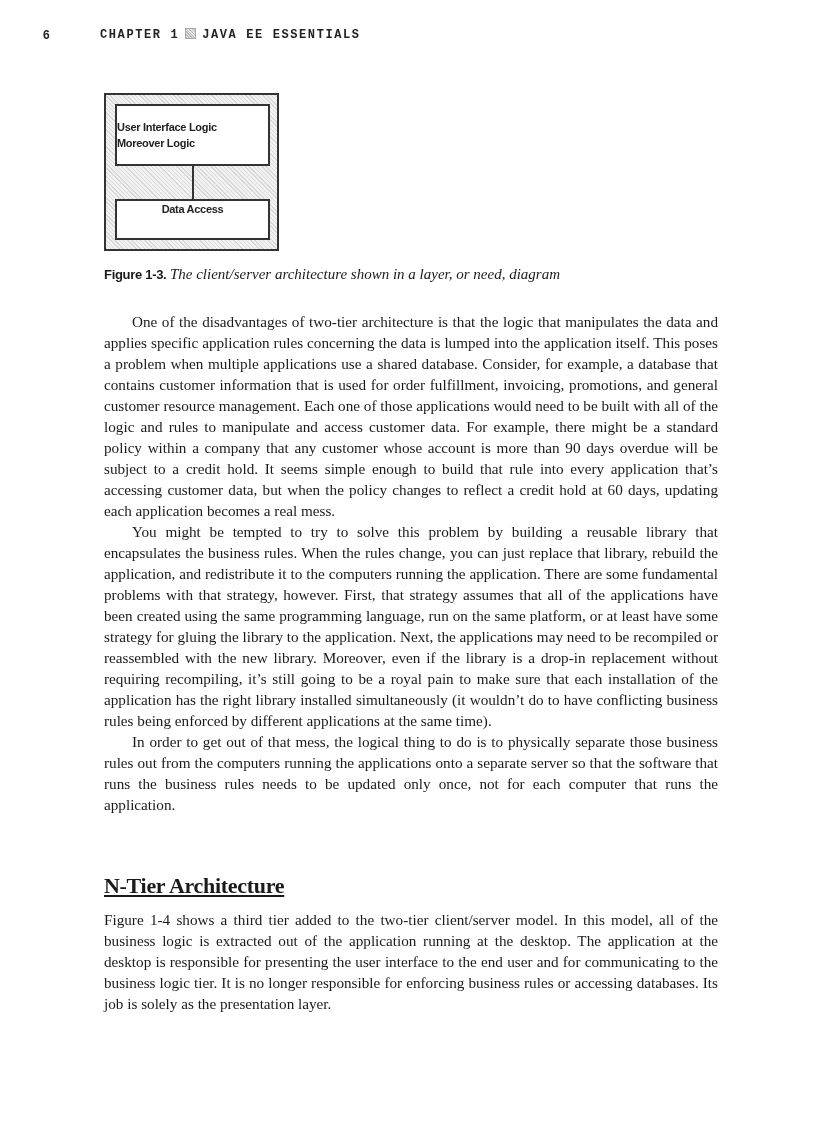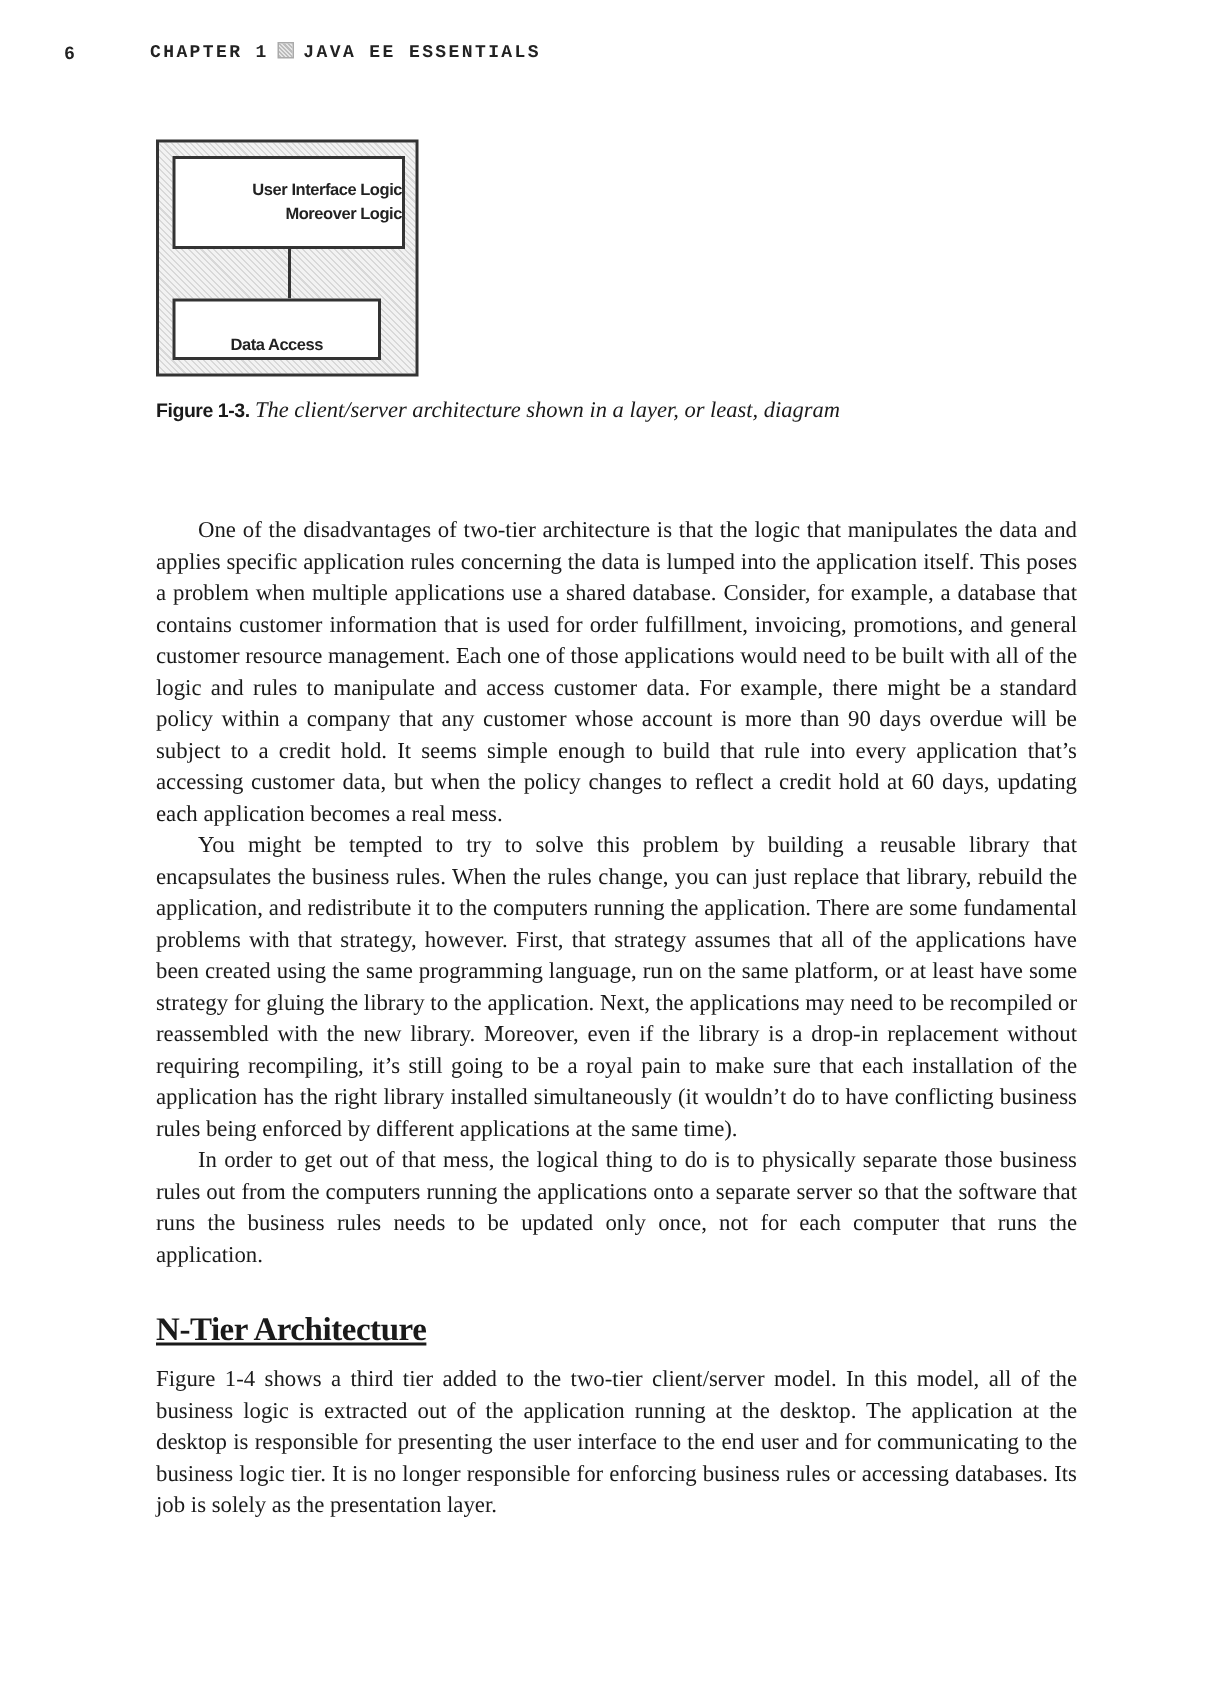--- a/index.html
+++ b/index.html
@@ -9,34 +9,34 @@
   .page-num { position: absolute; left: 43px; top: 0; }
   .running-head { position: absolute; left: 100px; top: 0; white-space: nowrap; font-family: Liberation Mono, monospace; }
   .sep-square { display: inline-block; width: 9px; height: 9px; margin: 0 6px -1px 6px;
     background: repeating-linear-gradient(45deg, #bbb 0 1px, #e6e6e6 1px 2px); border: 1px solid #aaa; }
 
   .figure { position: absolute; left: 104px; top: 93px; width: 175px; height: 158px;
     border: 2px solid #333; box-sizing: border-box;
     background: repeating-linear-gradient(45deg, #d8d8d8 0 1px, #f2f2f2 1px 3px); }
   .fig-box { position: absolute; background: #fff; border: 2px solid #333; box-sizing: border-box;
     font-family: "Liberation Sans", sans-serif; font-weight: bold; font-size: 11px; color: #222;
-    display: flex; align-items: flex-end; justify-content: center; text-align: center; line-height: 16px; letter-spacing: -0.3px; }
+    display: flex; align-items: flex-start; justify-content: center; text-align: center; line-height: 16px; letter-spacing: -0.3px; }
   .fig-box-top { left: 9px; top: 9px; width: 155px; height: 62px; flex-direction: column; }
-  .fig-box-bottom { left: 9px; top: 104px; width: 139px; height: 41px; }
+  .fig-box-bottom { left: 9px; top: 104px; width: 155px; height: 41px; }
   .fig-connector { position: absolute; left: 86px; top: 71px; width: 2px; height: 33px; background: #333; }
 
   .caption { position: absolute; left: 104px; top: 266px; font-size: 14px; white-space: nowrap; }
   .caption-label { font-family: "Liberation Sans", sans-serif; font-weight: bold; font-size: 13px; letter-spacing: -0.3px; margin-top: 13px; }
   .caption-text { font-family: "Liberation Serif", serif; font-style: italic; font-size: 15px; }
 
   .body-text { position: absolute; left: 104px; width: 614px;
     font-family: "Liberation Serif", serif; font-size: 15.2px; line-height: 21px; color: #1a1a1a; text-align: justify; }
   .body-text p { margin: 0; text-indent: 28px; }
   .body-text p.noindent { text-indent: 0; }
-  .para-block-1 { top: 311px; margin-top: 32px; }
+  .para-block-1 { top: 311px; }
   .heading { position: absolute; left: 104px; top: 873px;
     font-family: "Liberation Serif", serif; font-weight: bold; font-size: 22px; color: #1a1a1a; letter-spacing: -0.3px; text-decoration: underline; }
   .para-block-2 { top: 909px; }
 </style>
 </head>
 <body>
 
 <div class="header">
   <span class="page-num">6</span>
   <span class="running-head">
@@ -50,21 +50,21 @@
     <span>Moreover Logic</span>
   </div>
   <div class="fig-connector"></div>
   <div class="fig-box fig-box-bottom">
     <span>Data Access</span>
   </div>
 </div>
 
 <div class="caption">
   <span class="caption-label">Figure 1-3.</span>
-  <span class="caption-text">The client/server architecture shown in a layer, or least, diagram</span>
+  <span class="caption-text">The client/server architecture shown in a layer, or need, diagram</span>
 </div>
 
 <div class="body-text para-block-1">
   <p>One of the disadvantages of two-tier architecture is that the logic that manipulates the data and applies specific application rules concerning the data is lumped into the application itself. This poses a problem when multiple applications use a shared database. Consider, for example, a database that contains customer information that is used for order fulfillment, invoicing, promotions, and general customer resource management. Each one of those applications would need to be built with all of the logic and rules to manipulate and access customer data. For example, there might be a standard policy within a company that any customer whose account is more than 90 days overdue will be subject to a credit hold. It seems simple enough to build that rule into every application that’s accessing customer data, but when the policy changes to reflect a credit hold at 60 days, updating each application becomes a real mess.</p>
   <p>You might be tempted to try to solve this problem by building a reusable library that encapsulates the business rules. When the rules change, you can just replace that library, rebuild the application, and redistribute it to the computers running the application. There are some fundamental problems with that strategy, however. First, that strategy assumes that all of the applications have been created using the same programming language, run on the same platform, or at least have some strategy for gluing the library to the application. Next, the applications may need to be recompiled or reassembled with the new library. Moreover, even if the library is a drop-in replacement without requiring recompiling, it’s still going to be a royal pain to make sure that each installation of the application has the right library installed simultaneously (it wouldn’t do to have conflicting business rules being enforced by different applications at the same time).</p>
   <p>In order to get out of that mess, the logical thing to do is to physically separate those business rules out from the computers running the applications onto a separate server so that the software that runs the business rules needs to be updated only once, not for each computer that runs the application.</p>
 </div>
 
 <div class="heading">N-Tier Architecture</div>
 

